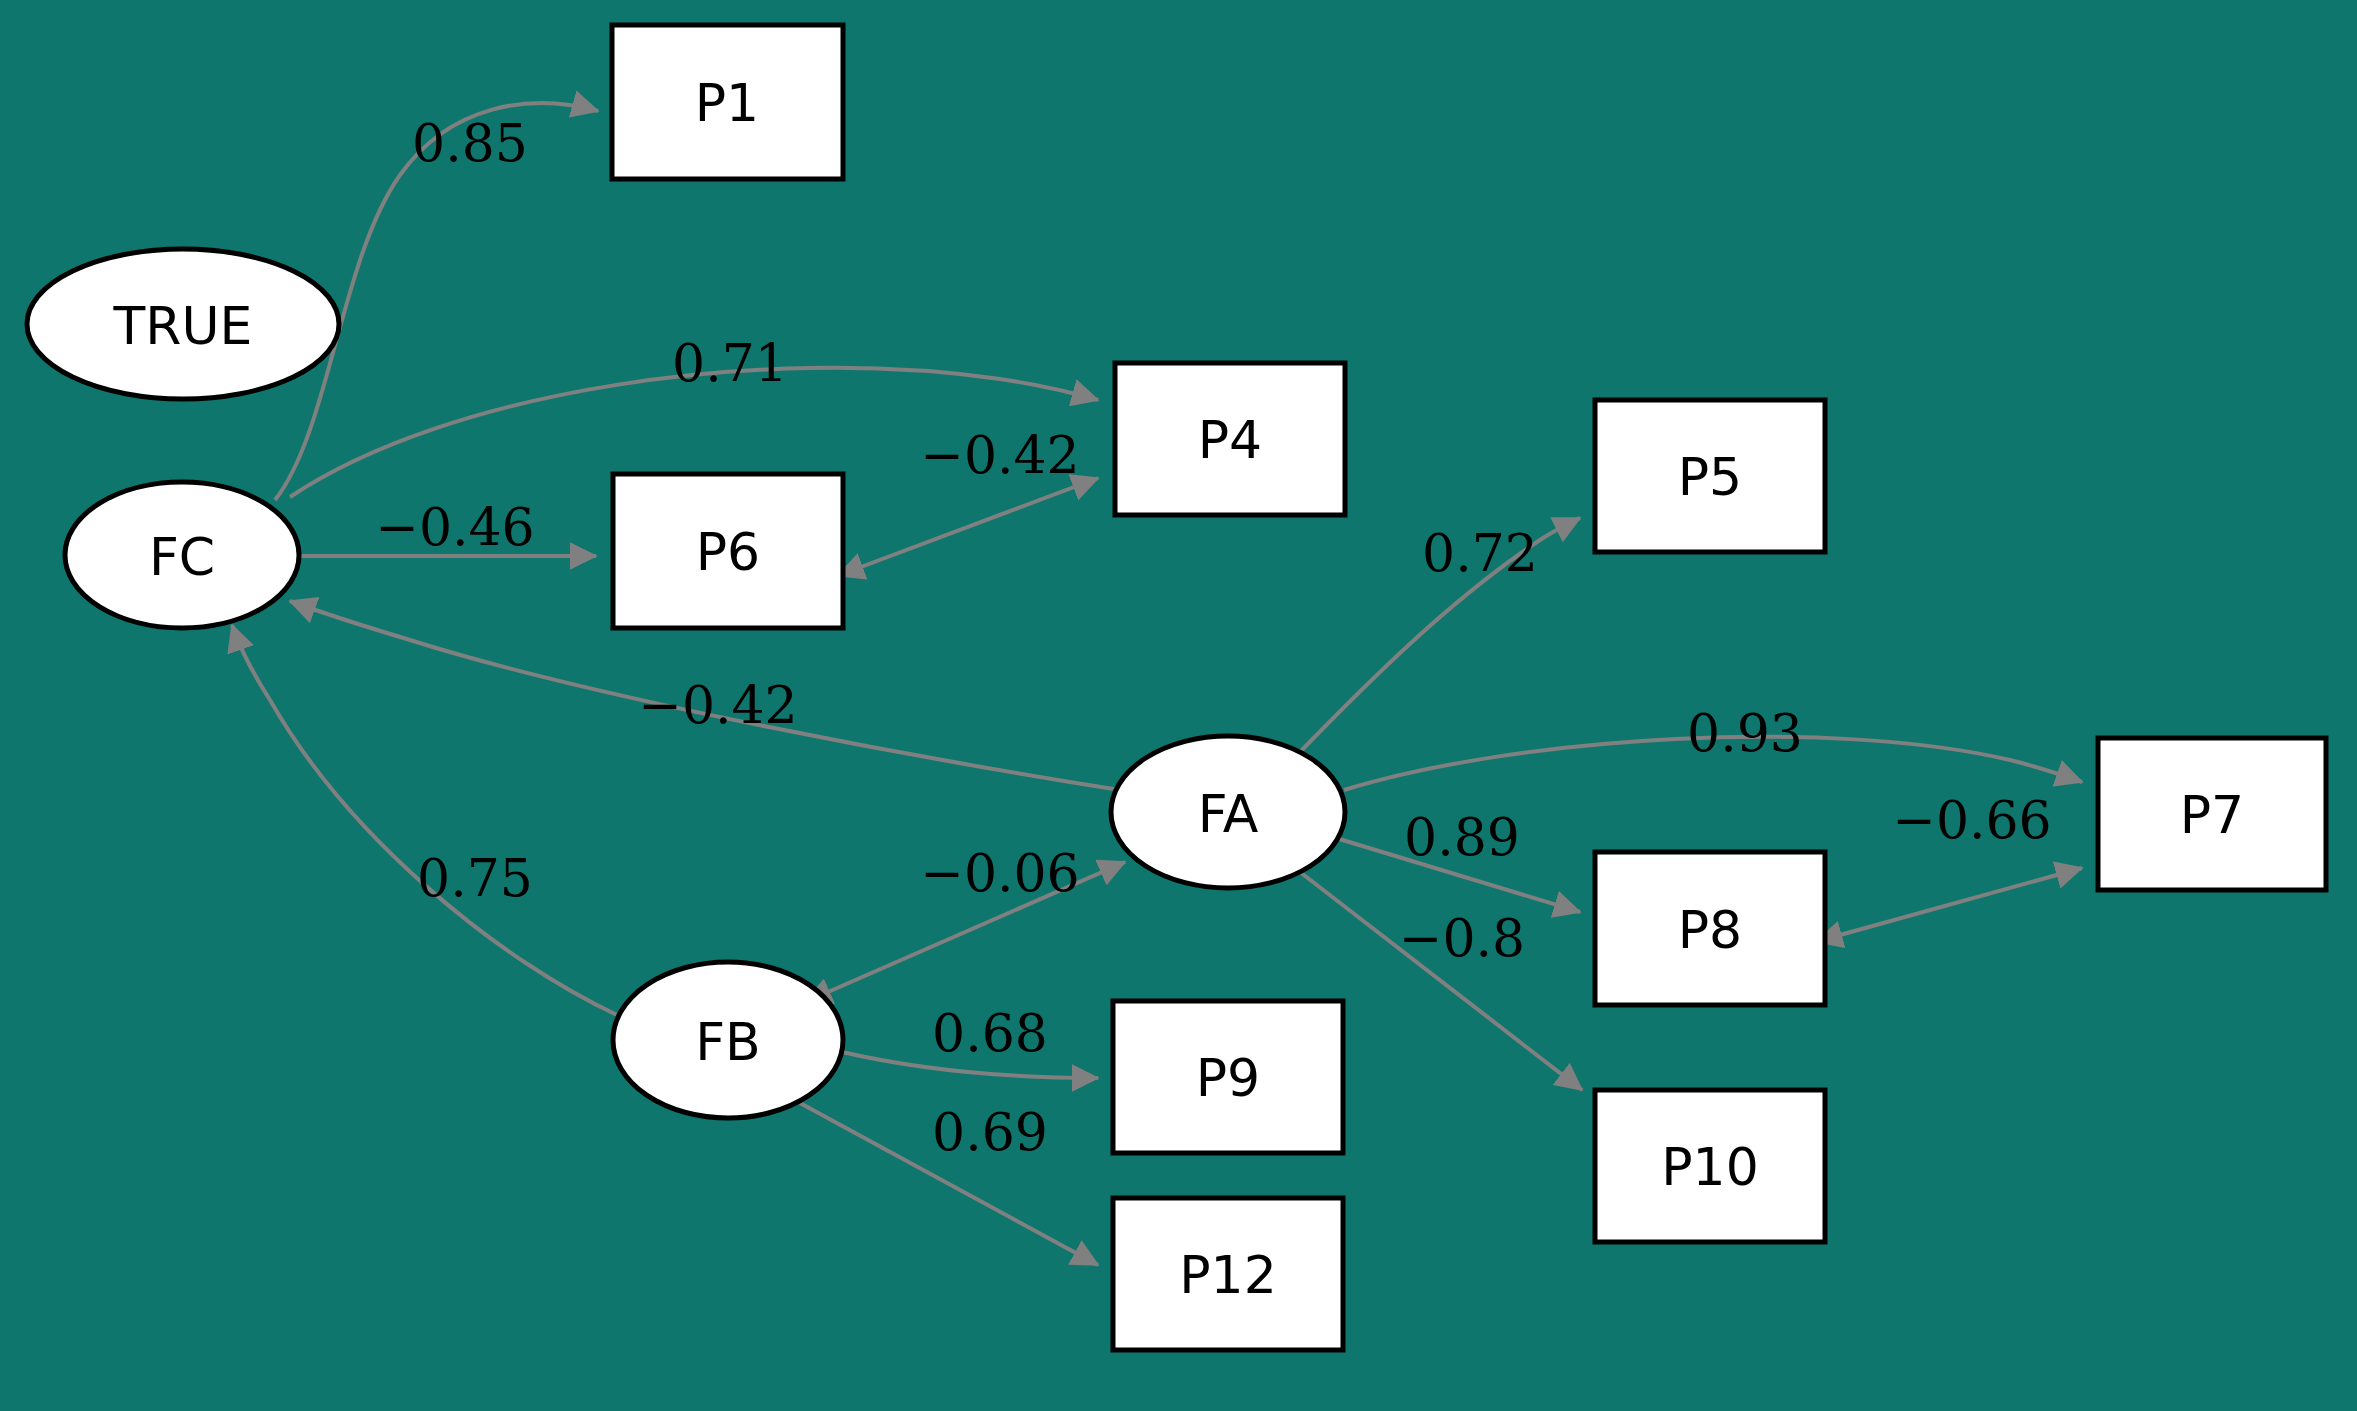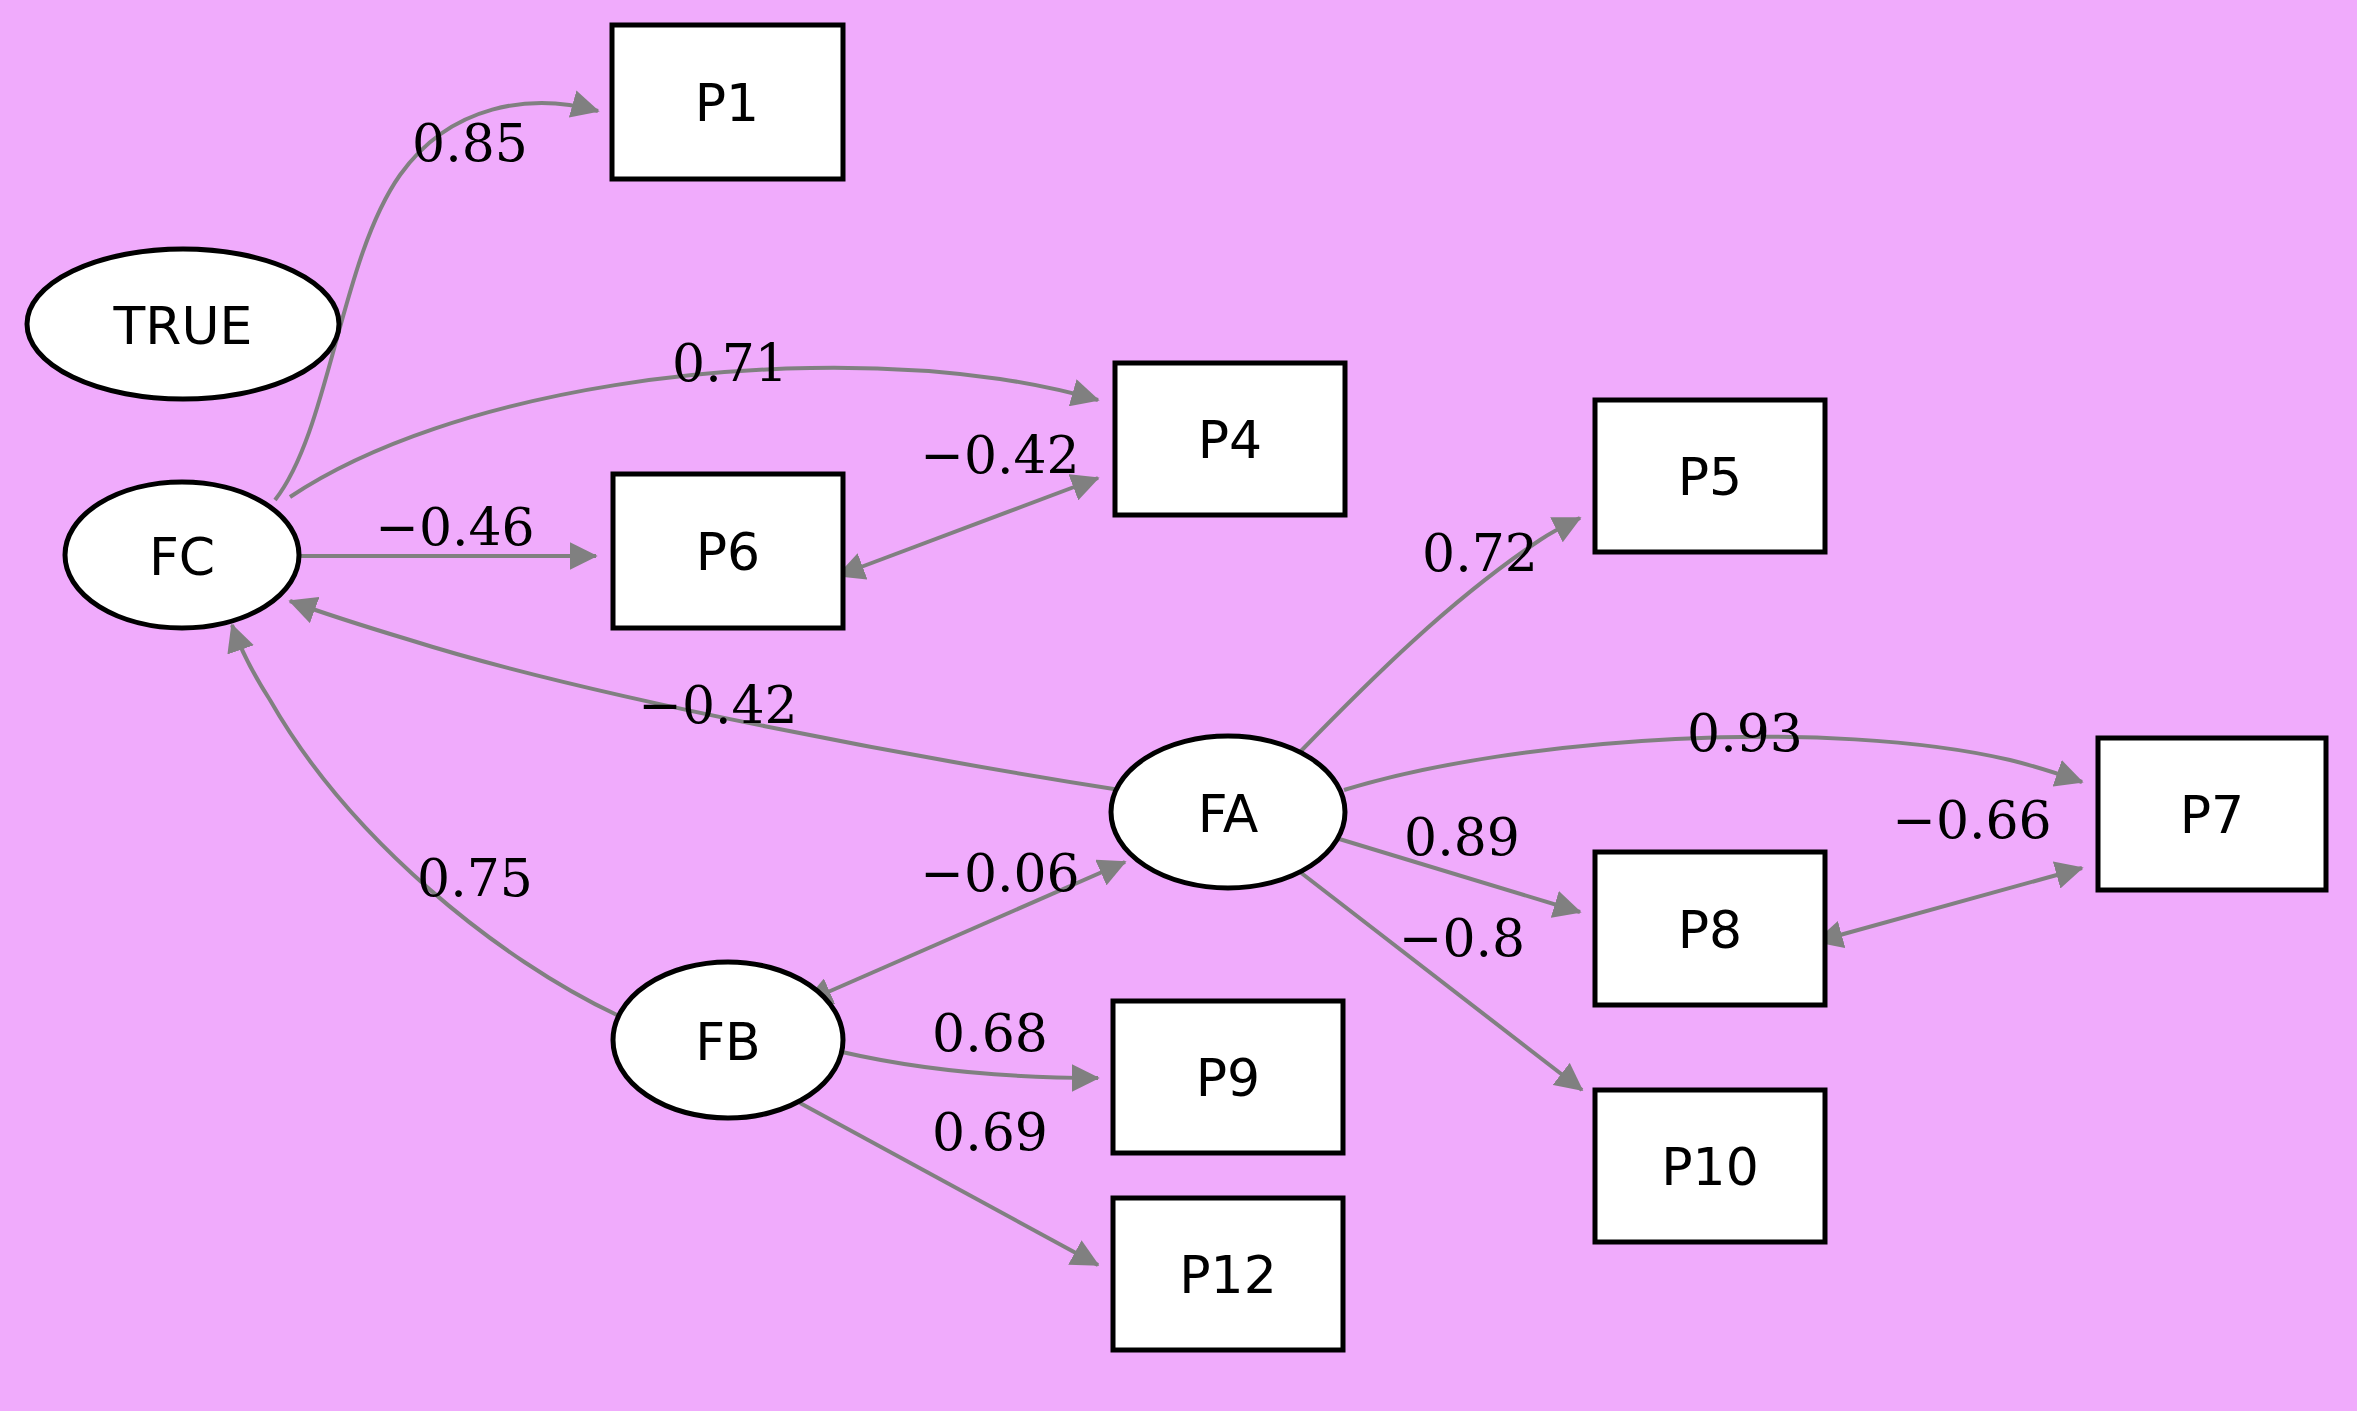--- a/index.html
+++ b/index.html
@@ -7,21 +7,21 @@
     padding: 0;
     background: #ffffff;
   }
   body {
     font-family: "DejaVu Sans", sans-serif;
   }
   #canvas-wrap {
     position: relative;
     width: 2357px;
     height: 1411px;
-    background: #f0abfc;
+    background: #0f766e;
     overflow: hidden;
   }
   svg#diagram {
     position: absolute;
     top: 0;
     left: 0;
     width: 2357px;
     height: 1411px;
     display: block;
   }

